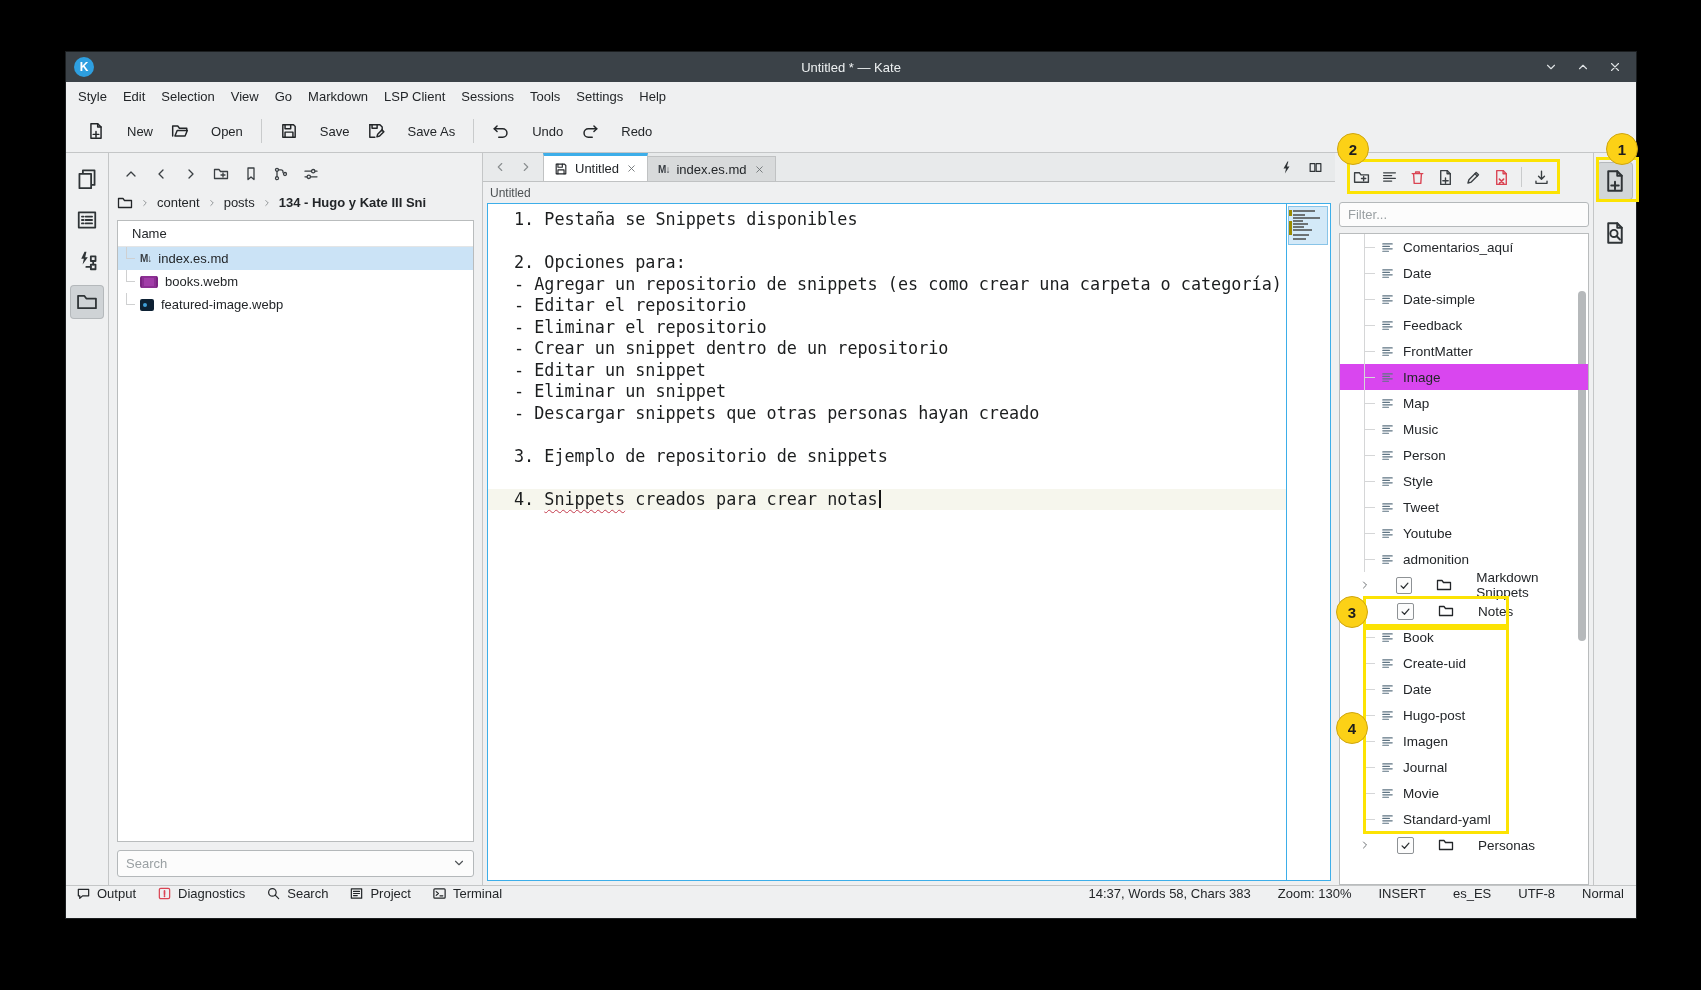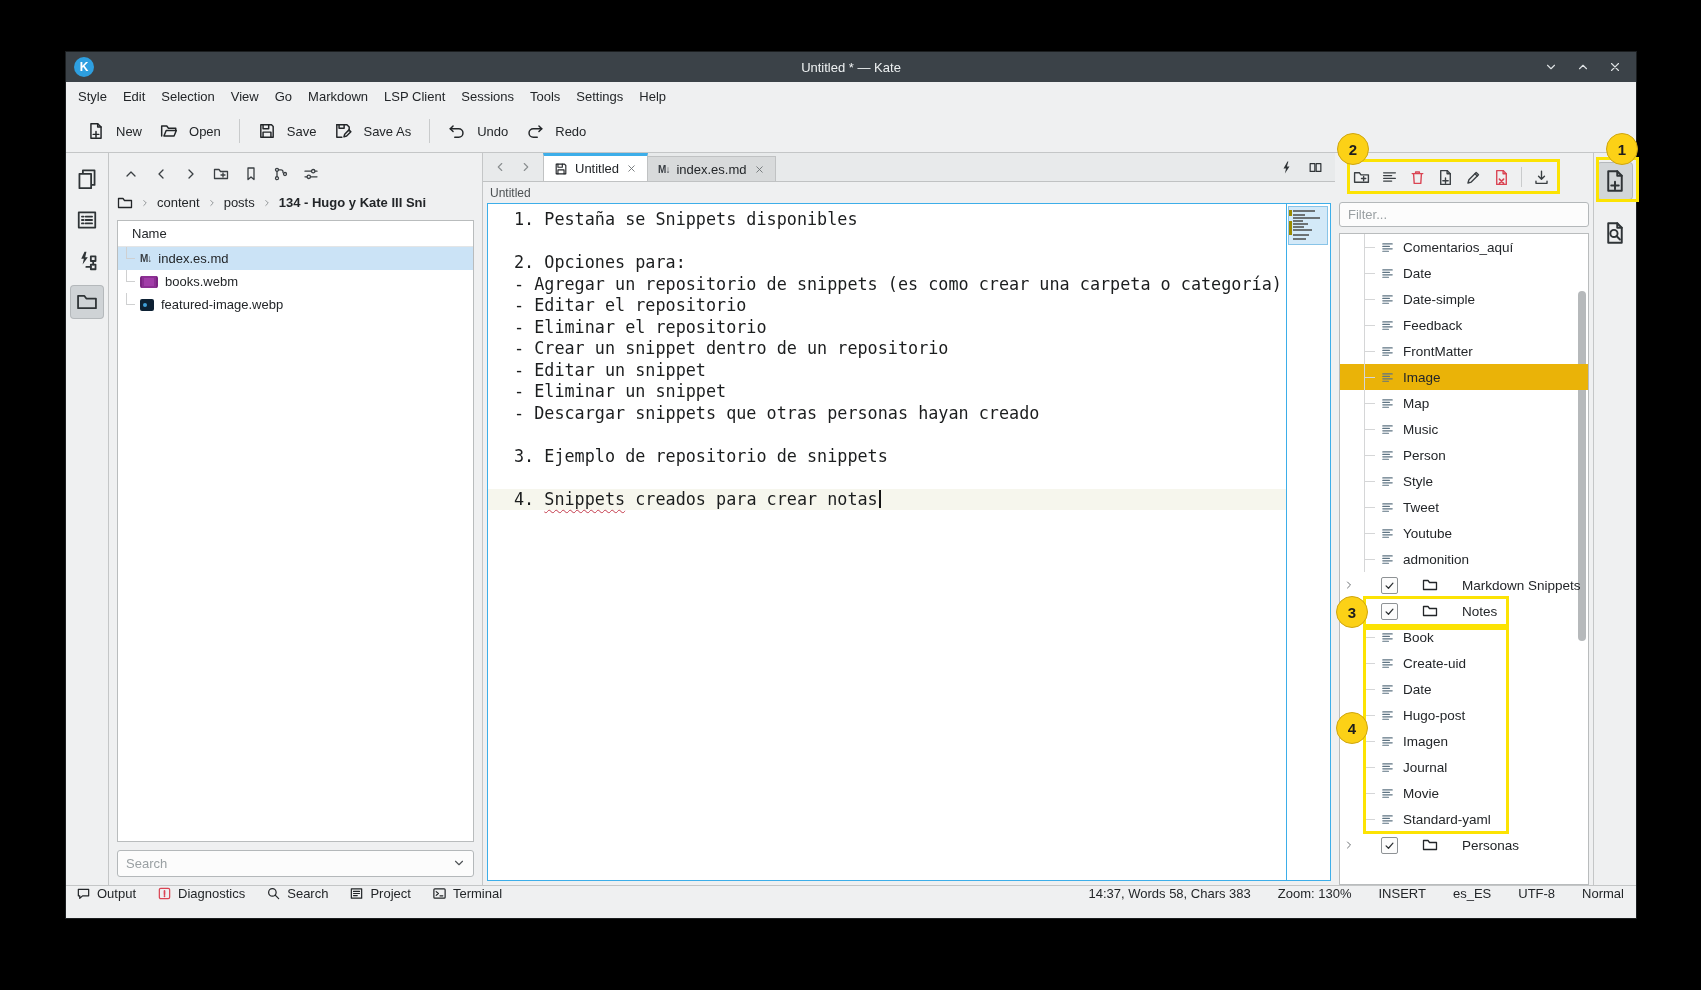--- a/index.html
+++ b/index.html
@@ -11,21 +11,21 @@
   .titlebar{flex:0 0 30px;background:#3b4248;display:flex;align-items:center;position:relative;color:#eef1f2;}
   .appicon{width:20px;height:20px;margin-left:8px;border-radius:50%;background:#2e9fe0;color:#fff;
            font-weight:bold;font-size:12px;display:flex;align-items:center;justify-content:center;z-index:1;}
   .tb-title{position:absolute;left:0;right:0;text-align:center;font-size:13px;}
   .tb-btns{margin-left:auto;display:flex;gap:18px;margin-right:14px;z-index:1;color:#dfe3e5;}
   .tb-btns .ic{display:flex;}
   
   .menubar{flex:0 0 28px;display:flex;align-items:center;padding-left:4px;font-size:13px;}
   .menu-item{padding:4px 8px;}
   .toolbar{flex:0 0 42px;display:flex;align-items:center;padding-left:12px;font-size:13px;}
-  .tool-btn{display:flex;align-items:center;gap:11px;padding:6px 9px;}
+  .tool-btn{display:flex;align-items:center;gap:22px;padding:6px 9px;}
   .tool-sep{width:1px;height:24px;background:#c9cbcc;margin:0 9px;}
   
   .main{flex:1;display:flex;min-height:0;border-top:1px solid #c4c6c7;}
   .strip{flex:0 0 42px;display:flex;flex-direction:column;align-items:center;padding-top:10px;gap:9px;
          border-right:1px solid #c4c6c7;}
   .strip-btn{width:32px;height:32px;display:flex;align-items:center;justify-content:center;border-radius:3px;color:#2f3437;}
   .strip-btn.active{background:#cfd3d6;box-shadow:0 0 0 1px #b4b8bb;}
   
   .filepanel{flex:0 0 357px;border-right:1px solid #c4c6c7;display:flex;flex-direction:column;padding:6px 8px 8px;min-width:0;}
   .fp-nav{display:flex;gap:3px;height:30px;align-items:center;}
@@ -73,25 +73,25 @@
   .mm-mark{position:absolute;left:0;width:3px;background:#9c8a00;}
   
   .rightpanel{flex:0 0 250px;border-right:1px solid #c4c6c7;display:flex;flex-direction:column;padding:7px 4px 0;min-width:0;}
   .sn-toolbar{flex:0 0 34px;display:flex;align-items:center;padding-left:9px;gap:1px;}
   .sn-btn{width:27px;height:26px;display:flex;align-items:center;justify-content:center;color:#3a3f43;}
   .danger{color:#da4453 !important;}
   .sn-sep{width:1px;height:20px;background:#c9cbcc;margin:0 5px;}
   .sn-filter{margin-top:8px;height:25px;flex:0 0 25px;}
   .sn-tree{margin-top:6px;flex:1;background:#fff;border:1px solid #b9bcbd;position:relative;overflow:hidden;}
   .trow{height:26px;display:flex;align-items:center;font-size:13.5px;position:relative;}
-  .trow.selected{background:#eab308;}
+  .trow.selected{background:#d946ef;}
   .trow.snippet{padding-left:40px;gap:8px;}
   .trow.snippet::before{content:"";position:absolute;left:24px;top:0;bottom:0;border-left:1px solid #d5d6d7;}
   .trow.snippet::after{content:"";position:absolute;left:24px;top:13px;width:11px;border-top:1px solid #d5d6d7;}
-  .trow.repo{padding-left:3px;gap:24px;}
+  .trow.repo{padding-left:19px;gap:24px;}
   .expander{width:14px;display:flex;color:#6a6e71;}
   .cb{width:15px;height:15px;border:1px solid #8e9295;border-radius:2px;background:#fcfcfc;
       display:flex;align-items:center;justify-content:center;color:#2c3033;}
   .snipic{color:#5f7483;display:flex;}
   .sn-scroll{position:absolute;right:2px;top:57px;width:8px;height:350px;background:#b6b9bb;border-radius:4px;}
   
   .farstrip{flex:0 0 42px;display:flex;flex-direction:column;align-items:center;padding-top:10px;gap:16px;}
   .far-btn{width:34px;height:36px;display:flex;align-items:center;justify-content:center;color:#2f3437;border-radius:3px;}
   .far-btn.active{background:#d2d6d8;box-shadow:0 0 0 1px #b4b8bb;}
   

